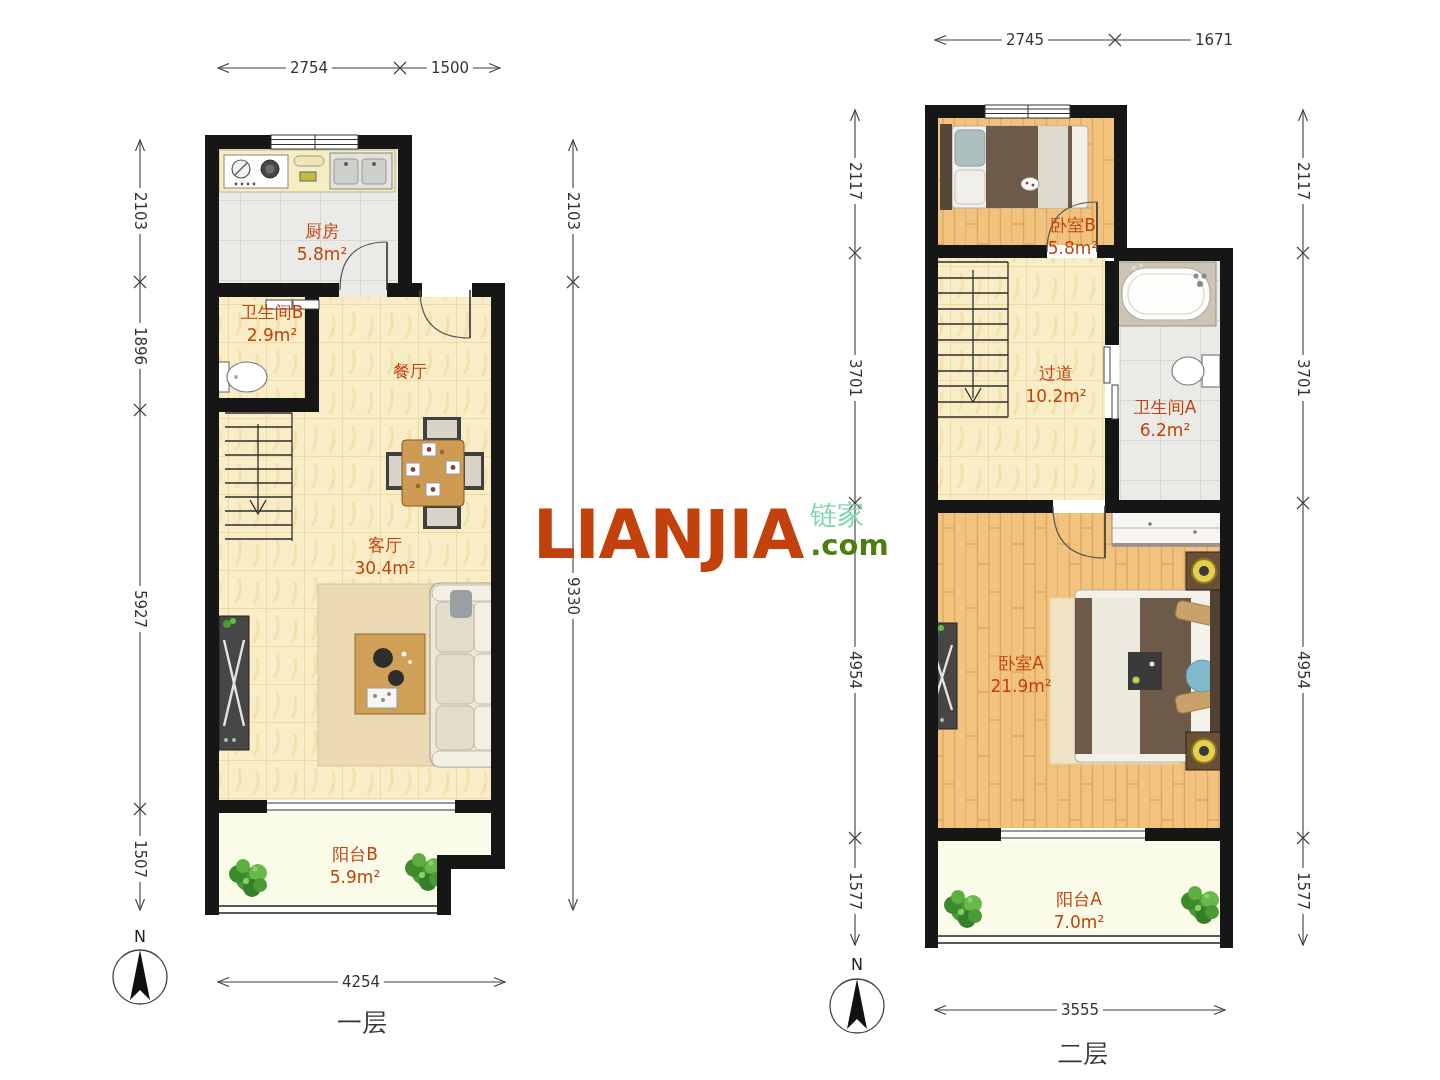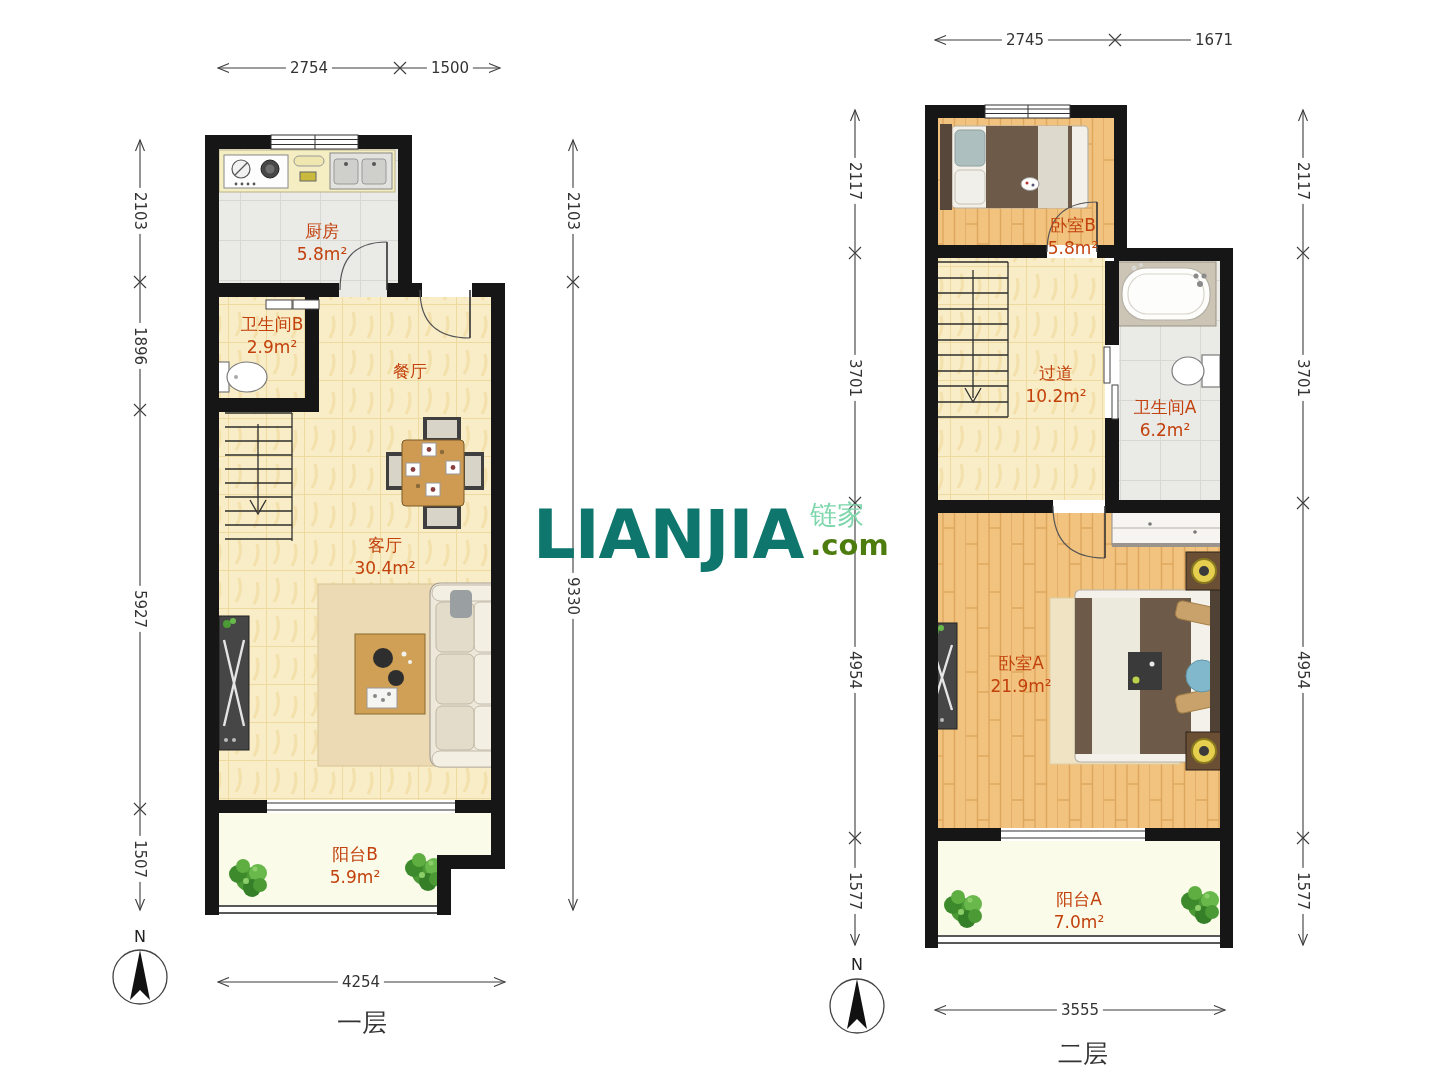--- a/index.html
+++ b/index.html
@@ -8,21 +8,21 @@
   .canvas svg{position:absolute;left:0;top:0;}
   .overlay{position:absolute;left:0;top:0;width:1440px;height:1080px;}
   .room{position:absolute;transform:translate(-50%,-50%);text-align:center;color:#c2410c;
         font-size:17px;line-height:1.35;white-space:nowrap;}
   .dim{position:absolute;transform:translate(-50%,-50%);font-size:15px;color:#333;background:#fff;
        padding:0 4px;white-space:nowrap;}
   .dim.v{transform:translate(-50%,-50%) rotate(90deg);}
   .floorname{position:absolute;transform:translate(-50%,-50%);font-size:25px;color:#333;white-space:nowrap;}
   .north{position:absolute;transform:translate(-50%,-50%);font-size:16px;color:#222;}
   .wm{position:absolute;left:533px;top:500px;display:flex;align-items:flex-start;}
-  .wm-logo{font-size:67px;font-weight:bold;letter-spacing:-1px;line-height:1.05;color:#0f766e;}
+  .wm-logo{font-size:67px;font-weight:bold;letter-spacing:-1px;line-height:1.05;color:#c2410c;}
   .wm-right{margin-left:7px;display:flex;flex-direction:column;align-items:flex-start;}
   .wm-cjk{font-size:27px;font-weight:normal;color:#7ed6ab;line-height:1.1;}
   .wm-com{font-size:29px;font-weight:bold;color:#4d7c0f;line-height:1.1;}
 </style>
 </head>
 <body>
 
 <div class="canvas">
 
 <svg width="1440" height="1080" viewBox="0 0 1440 1080">
@@ -368,21 +368,21 @@
     </g>
   </g>
 </svg>
 
 <div class="overlay">
 
   <div class="room" style="left:322px;top:243px">
     <div>厨房</div>
     <div>5.8m²</div>
   </div>
-  <div class="room" style="left:272px;top:336px">
+  <div class="room" style="left:272px;top:324px">
     <div>卫生间B</div>
     <div>2.9m²</div>
   </div>
   <div class="room" style="left:410px;top:371px">
     <div>餐厅</div>
   </div>
   <div class="room" style="left:385px;top:557px">
     <div>客厅</div>
     <div>30.4m²</div>
   </div>

